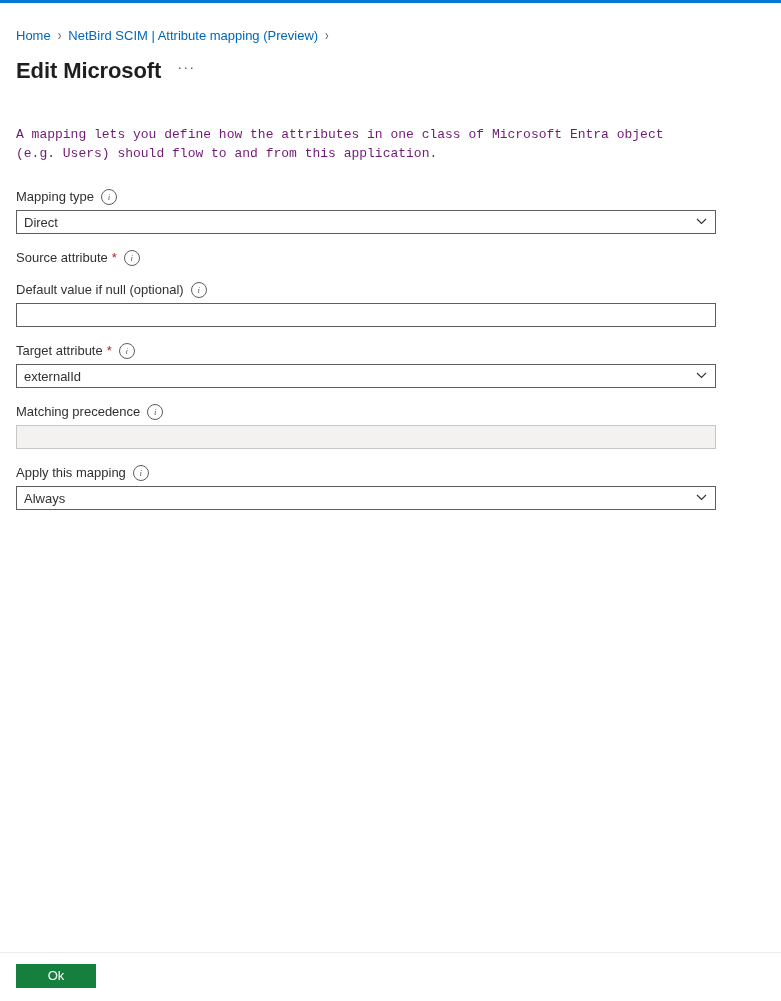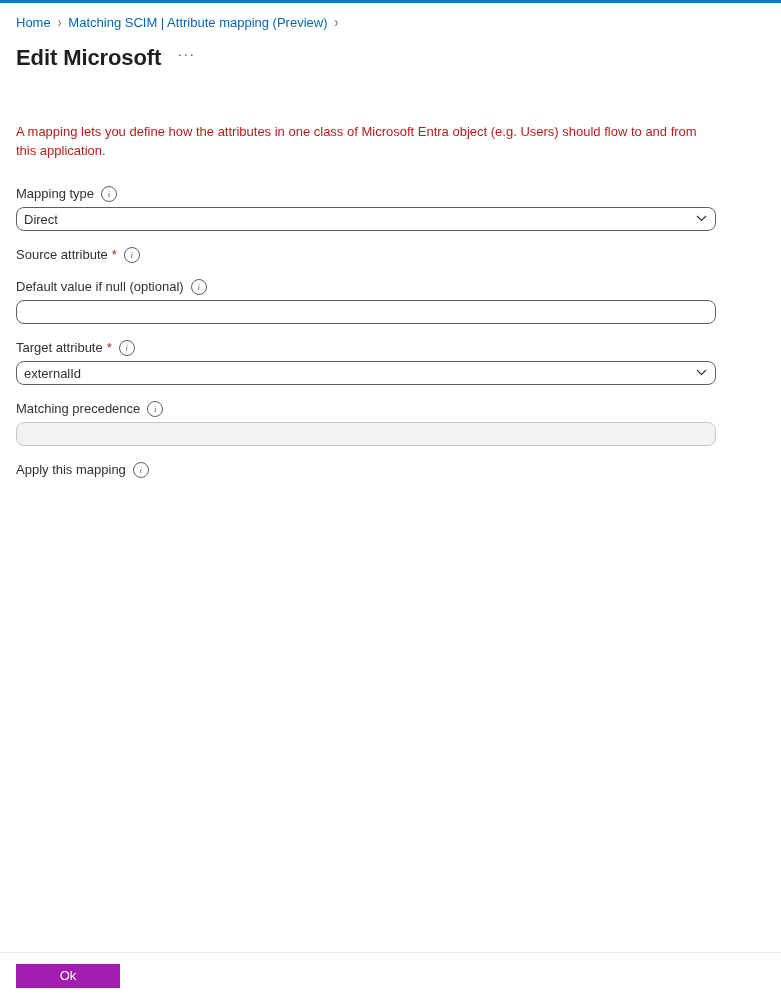--- a/index.html
+++ b/index.html
@@ -21,21 +21,21 @@
     top: 0; left: 0; right: 0;
     height: 3px;
     background: #0078d4;
   }
   .page {
     position: absolute;
     top: 3px; left: 0; right: 0; bottom: 0;
     padding: 0;
   }
   .content {
-    padding: 9px 16px 0 16px;
+    padding: 22px 16px 0 16px;
   }
   
   .breadcrumb {
     display: flex;
     align-items: center;
     font-size: 13px;
     height: 20px;
     margin-bottom: 4px;
   }
   .breadcrumb a {
@@ -69,25 +69,26 @@
     color: #605e5c;
     font-size: 15px;
     letter-spacing: 1px;
     cursor: pointer;
     line-height: 28px;
     user-select: none;
     padding-bottom: 8px;
   }
   
   .description {
-    margin-top: 46px;
+    margin-top: 36px;
     font-size: 13px;
     line-height: 19px;
-    color: #b91c1c;
+    color: #701a75;
     max-width: 690px;
+    font-family: Liberation Mono, monospace;
   }
   
   .form {
     margin-top: 26px;
     max-width: 700px;
   }
   .field { margin-bottom: 16px; }
   .field.gap-lg { margin-top: 26px; }
   .field-label {
     display: flex;
@@ -127,21 +128,21 @@
     height: 24px;
     box-sizing: border-box;
     border: 1px solid #605e5c;
     background: #ffffff;
     font-family: "Liberation Sans", sans-serif;
     font-size: 13px;
     color: #323130;
     padding: 0 28px 0 7px;
     line-height: 22px;
     outline: none;
-    border-radius: 8px;
+    border-radius: 0;
     appearance: none;
     -webkit-appearance: none;
   }
   .control.focused {
     border: 1px solid #8a2be2;
     border-color: #8764b8;
     box-shadow: inset 0 0 0 1px #8764b8;
   }
   .control.disabled {
     background: #f3f2f1;
@@ -163,44 +164,44 @@
     position: absolute;
     left: 0; right: 0; bottom: 0;
     height: 48px;
     border-top: 1px solid #edebe9;
     background: #ffffff;
   }
   .ok-button {
     position: absolute;
     left: 16px;
     top: 11px;
-    width: 104px;
+    width: 80px;
     height: 24px;
-    background: #a21caf;
+    background: #15803d;
     color: #ffffff;
     border: none;
     font-family: "Liberation Sans", sans-serif;
     font-size: 13px;
     cursor: pointer;
     padding: 0;
     line-height: 24px;
   }
 </style>
 </head>
 <body>
 
 <div class="top-accent"></div>
 
 <div class="page">
   <div class="content">
 
     <div class="breadcrumb">
       <a>Home</a>
       <span class="crumb-sep">›</span>
-      <a>Matching SCIM | Attribute mapping (Preview)</a>
+      <a>NetBird SCIM | Attribute mapping (Preview)</a>
       <span class="crumb-sep">›</span>
     </div>
 
     <div class="title-row">
       <div class="page-title">Edit Microsoft</div>
       <div class="more-btn">···</div>
     </div>
 
     <div class="description">A mapping lets you define how the attributes in one class of Microsoft Entra object (e.g. Users) should flow to and from this application.</div>
 
@@ -264,20 +265,28 @@
         <div class="select-wrap">
           <input class="control text-input disabled" type="text" disabled="" value="" style="">
         </div>
       </div>
 
       <div class="field">
         <div class="field-label">
           <span>Apply this mapping</span>
           <span class="info-icon">i</span>
         </div>
+        <div class="select-wrap">
+          <input class="control" type="text" readonly="" value="Always" style="">
+          <span class="chevron">
+            <svg width="11" height="11" viewBox="0 0 11 11">
+                <path d="M1 3 L5.5 7.5 L10 3" fill="none" stroke="#323130" stroke-width="1.1"></path>
+              </svg>
+          </span>
+        </div>
       </div>
 
     </div>
   </div>
 
   <div class="footer">
     <button class="ok-button">Ok</button>
   </div>
 </div>
 

